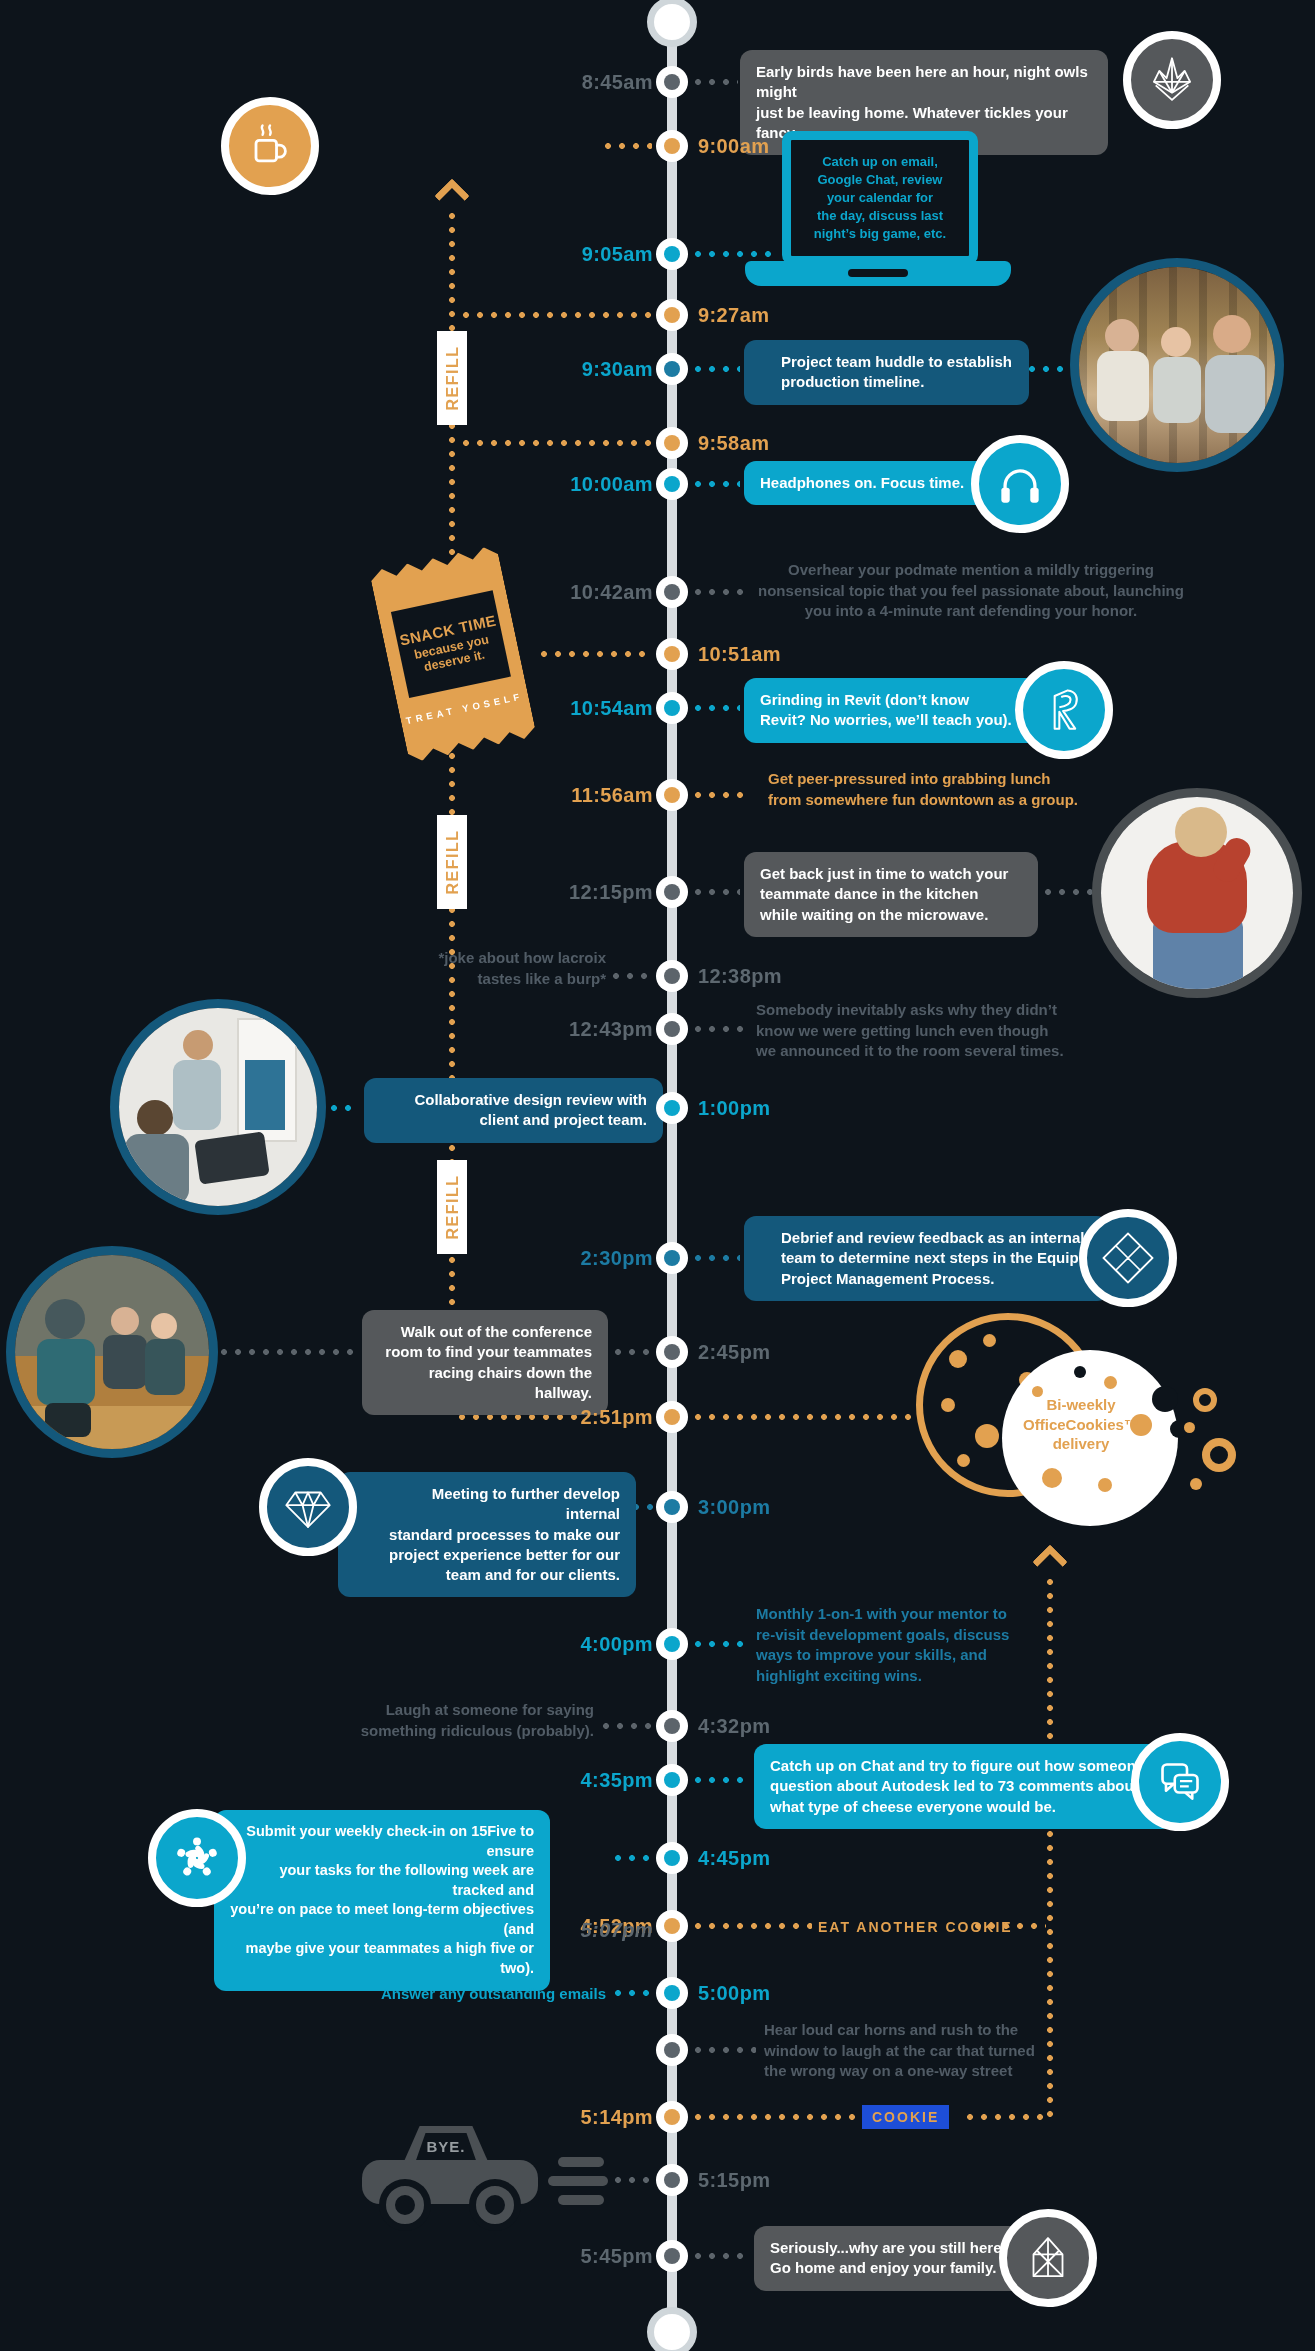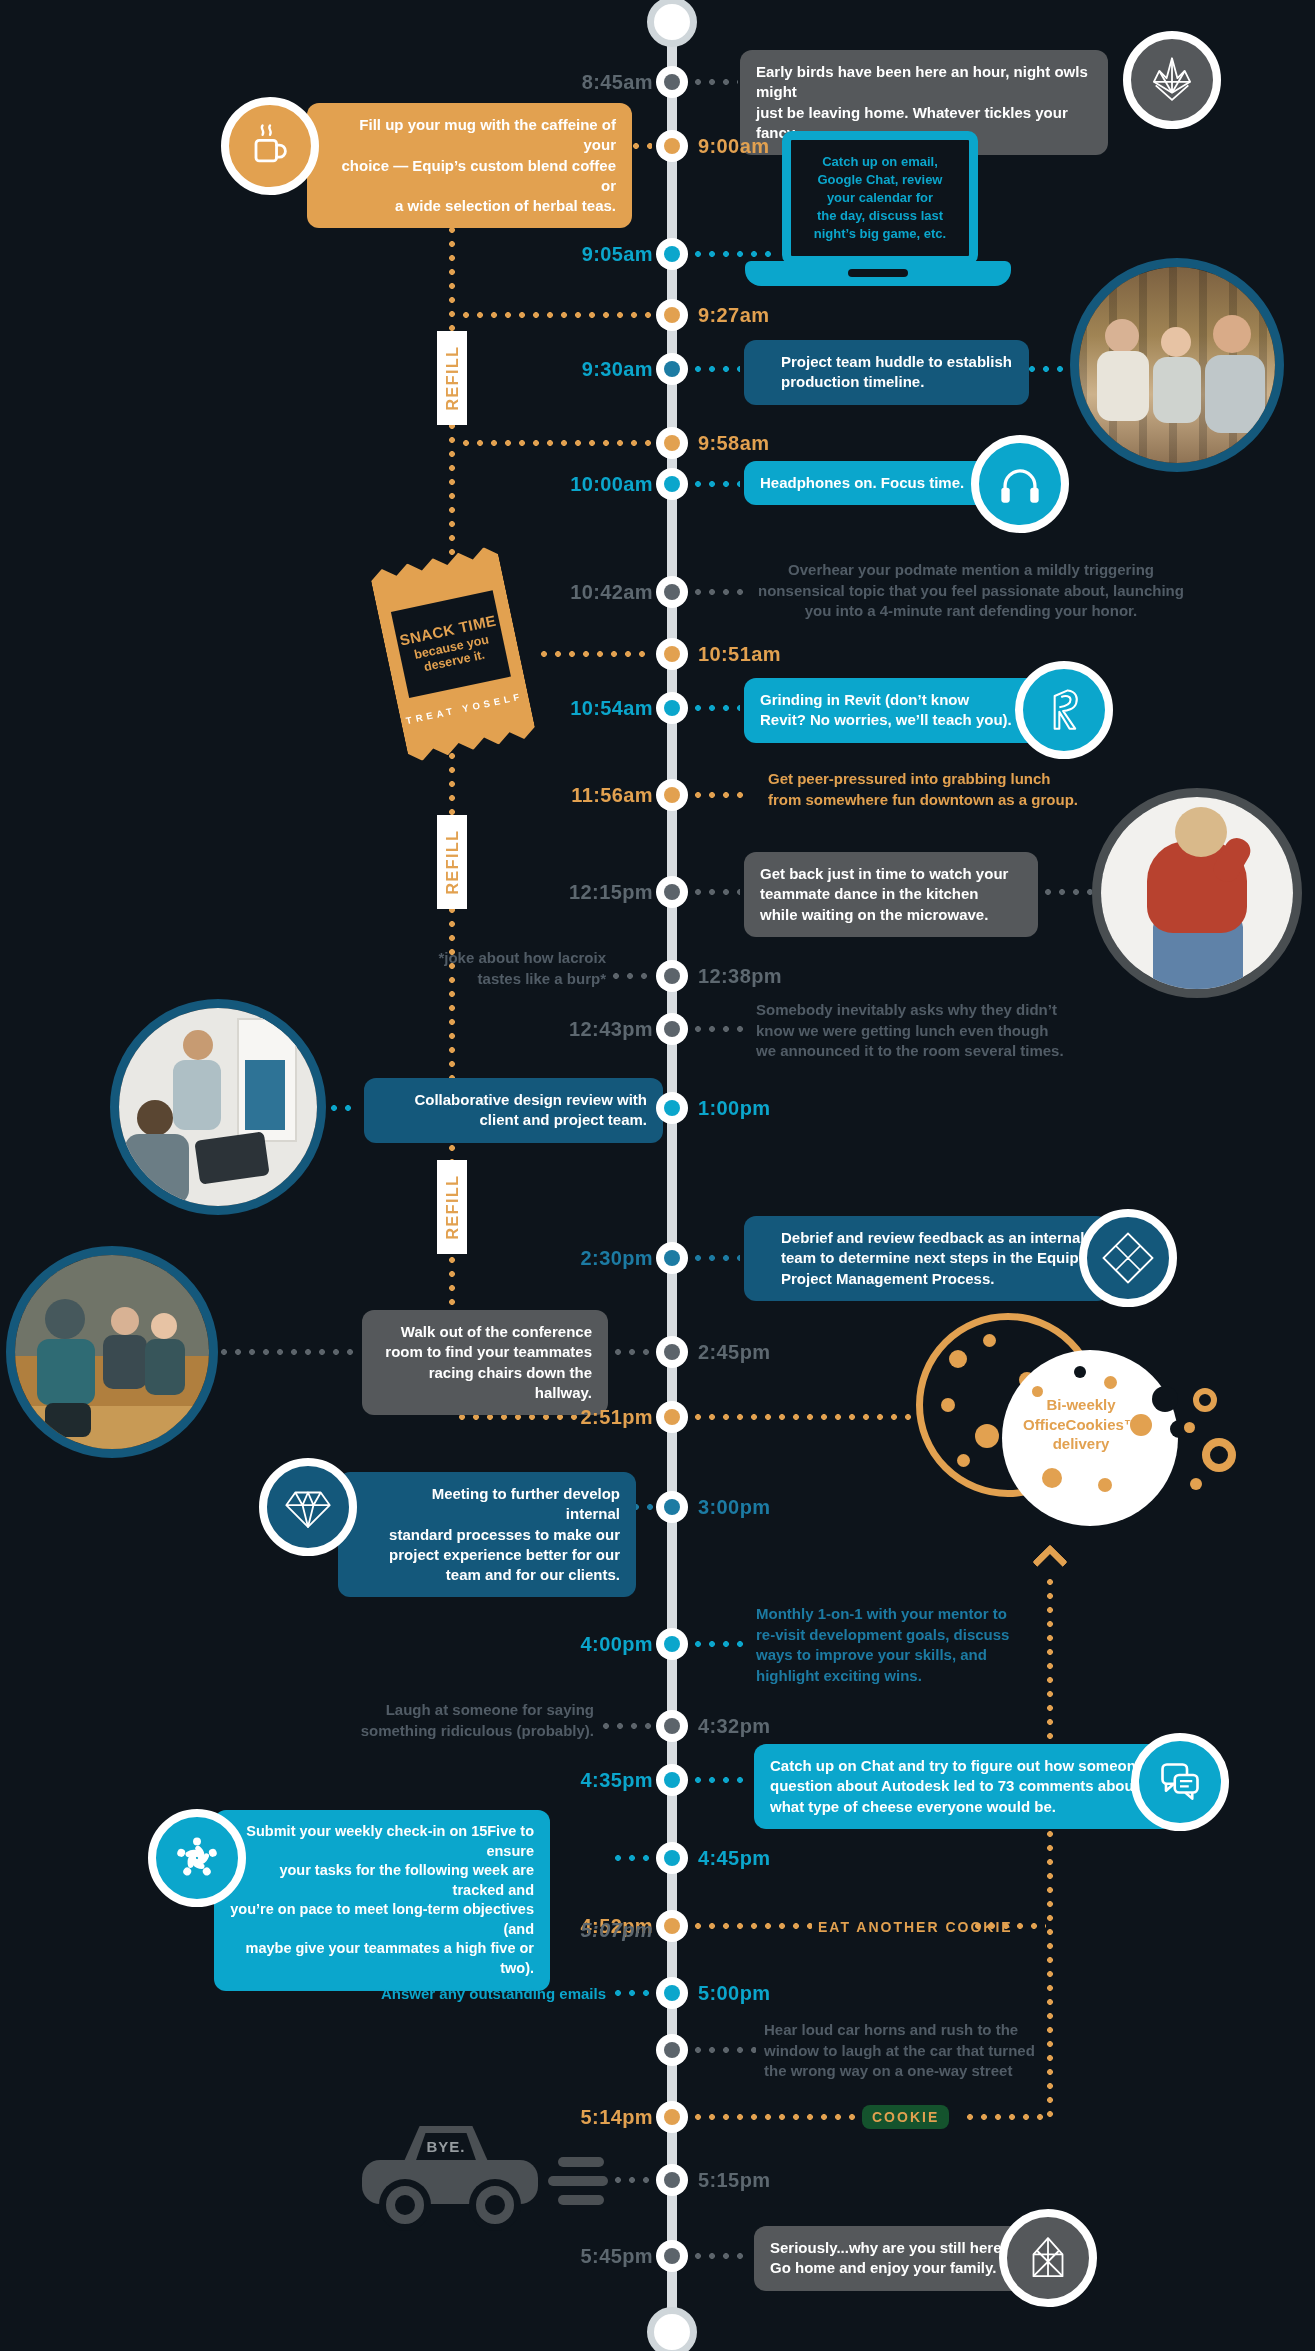--- a/index.html
+++ b/index.html
@@ -60,21 +60,21 @@
                   border-radius:50%;z-index:3;}
   .cookie-white{position:absolute;left:1002px;top:1350px;width:176px;height:176px;background:#fff;border-radius:50%;z-index:4;}
   .chip{position:absolute;border-radius:50%;background:var(--orange);}
   .chip.dark{background:var(--background);}
   .crumb{position:absolute;border-radius:50%;z-index:5;}
   .cookie-note{position:absolute;left:1012px;top:1395px;width:138px;text-align:center;color:var(--orange);
                font-weight:700;font-size:15px;line-height:1.3;white-space:pre-line;z-index:6;}
   
   .tag{position:absolute;transform:translateY(-50%);color:var(--orange);font-weight:700;font-size:14px;letter-spacing:2px;
        white-space:nowrap;z-index:3;}
-  .tag.boxed{background:#14532d;padding:4px 10px;transform:translateY(-50%);border-radius:8px;}
+  .tag.boxed{background:#1d4ed8;padding:4px 10px;transform:translateY(-50%);}
   
   .car{position:absolute;left:362px;top:2126px;width:190px;height:110px;z-index:3;}
   .car .cabin{position:absolute;left:40px;top:0;width:88px;height:40px;background:var(--car-gray);
               clip-path:polygon(20% 0,80% 0,100% 100%,0 100%);border-radius:10px 10px 0 0;}
   .car .window{position:absolute;left:52px;top:7px;width:64px;height:33px;background:var(--background);
                clip-path:polygon(18% 0,82% 0,100% 100%,0 100%);}
   .car .bye{position:absolute;left:52px;top:12px;width:64px;text-align:center;color:#969ca0;font-weight:700;
             font-size:15px;letter-spacing:1px;z-index:2;}
   .car .body{position:absolute;left:0;top:34px;width:176px;height:44px;background:var(--car-gray);border-radius:18px;}
   .car .wheel{position:absolute;width:20px;height:20px;border:9px solid var(--car-gray);background:var(--background);
@@ -112,23 +112,20 @@
   <div class="bubble bg-gray" style="left:740px;top:50px;width:336px;">Early birds have been here an hour, night owls might
 just be leaving home. Whatever tickles your fancy.</div>
   <div class="disc" style="left:1172px;top:80px;background:var(--gray);">
     <svg width="58" height="58" viewBox="0 0 64 64" fill="none" stroke="#fff" stroke-width="2" stroke-linejoin="round">
       <path d="M32 46 L12 34 L18 22 L26 30 L32 8 L38 30 L46 22 L52 34 Z"></path>
       <path d="M32 46 L18 22 M32 46 L46 22 M32 46 L32 8 M12 34 L52 34"></path>
       <path d="M14 38 L32 54 L50 38"></path>
     </svg>
   </div>
 
-  <div class="bubble bg-orange align-r" style="left:307px;top:103px;width:293px;">Fill up your mug with the caffeine of your
-choice — Equip’s custom blend coffee or
-a wide selection of herbal teas.</div>
   <div class="disc" style="left:270px;top:146px;background:var(--orange);z-index:7;">
     <svg width="56" height="56" viewBox="0 0 60 60" fill="none" stroke="#fff" stroke-width="3" stroke-linecap="round">
       <rect x="15" y="24" width="22" height="22" rx="3.5"></rect>
       <path d="M37 29 h3 a6.5 6.5 0 0 1 0 13 h-3"></path>
       <path d="M22 8 c-3 4 3 5 0 10 M30 8 c-3 4 3 5 0 10" stroke-width="2.5"></path>
     </svg>
   </div>
   <div class="dh c-orange" style="left:604px;top:142px;width:48px;"></div>
   <div class="node c-orange" style="left:672px;top:146px;">
       <i></i>

